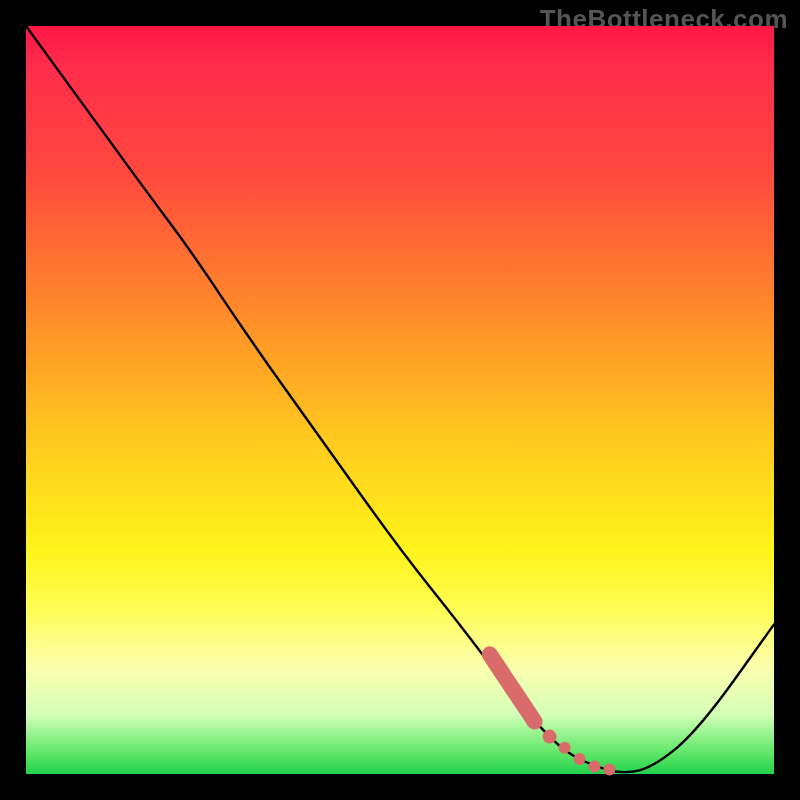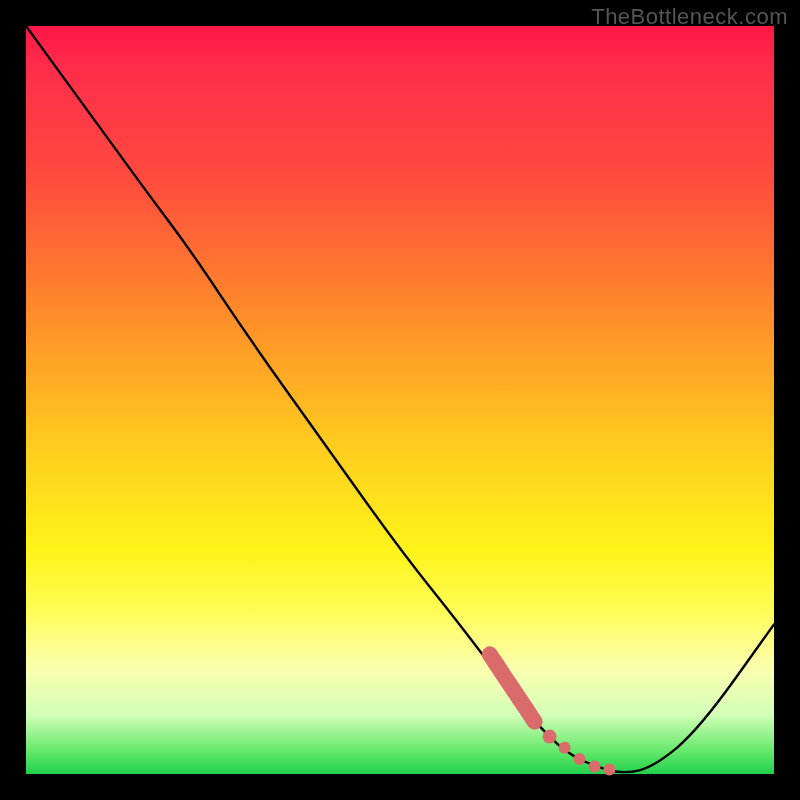--- a/index.html
+++ b/index.html
@@ -15,22 +15,22 @@
     position: relative;
     width: 800px;
     height: 800px;
     background: #000;
   }
   .watermark {
     position: absolute;
     top: 4px;
     right: 12px;
     color: #555;
-    font-size: 22px;
-    font-weight: 400;
+    font-size: 26px;
+    font-weight: 700;
     letter-spacing: 0.5px;
     user-select: none;
   }
   .plot {
     position: absolute;
     left: 26px;
     top: 26px;
     width: 748px;   
     height: 748px;
     

